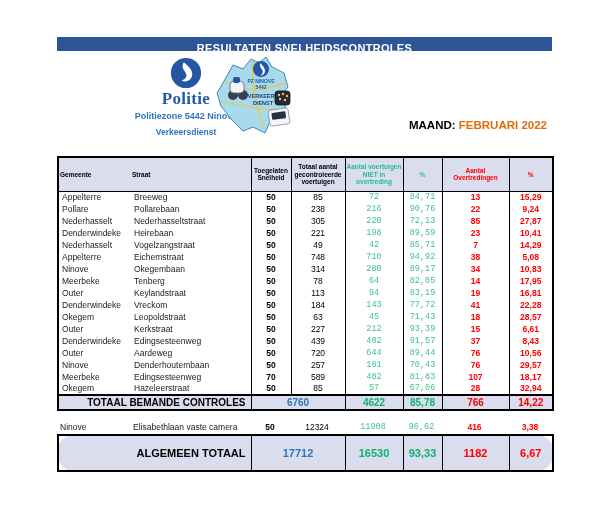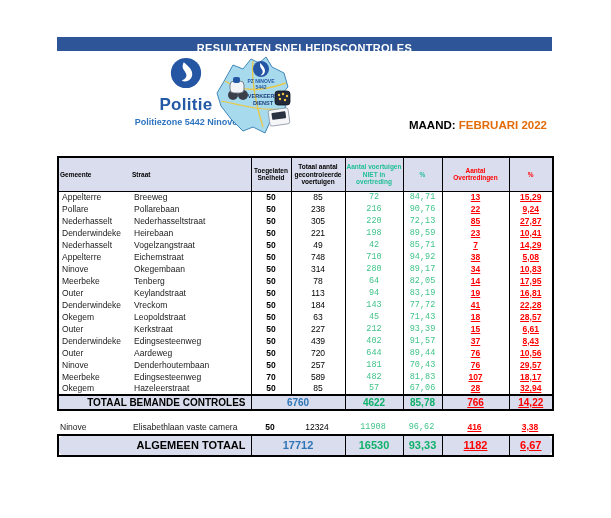--- a/index.html
+++ b/index.html
@@ -5,21 +5,21 @@
   * { margin:0; padding:0; box-sizing:border-box; }
   body { width:611px; height:518px; background:#fff; font-family:"Liberation Sans", sans-serif; position:relative; overflow:hidden; }
   .content { position:absolute; left:57px; top:37px; width:495px; }
 
   .banner { background:#2e5597; color:#fff; height:14px; line-height:23px; text-align:center;
             font-size:11px; font-weight:bold; letter-spacing:.3px; }
 
   .brand-row { position:relative; height:105px; }
   .logo-block { position:absolute; left:64px; top:6px; width:130px; text-align:center; }
   .logo-circle { width:32px; height:32px; margin:0 auto; display:block; }
-  .org-name { color:#2359a5; font-weight:bold; font-size:17px; margin-top:6px; letter-spacing:.3px; }
+  .org-name { color:#2359a5; font-weight:bold; font-size:17px; margin-top:0; letter-spacing:.3px;font-family:Liberation Serif, serif; }
   .zone-name { color:#2e74c0; font-weight:bold; font-size:9px; margin-top:2px; }
   .dienst-name { color:#2e74c0; font-weight:bold; font-size:8.5px; margin-top:6px; }
   .map-block { position:absolute; left:156px; top:2px; width:80px; height:88px; }
   .period { position:absolute; right:5px; top:68px; font-size:11.5px; font-weight:bold; color:#000; }
   .period .val { color:#e36c09;text-align:center; }
 
   table { border-collapse:collapse; table-layout:fixed; width:495px;border-radius:26px; }
   col.c-gem { width:73px; } col.c-str { width:120px; } col.c-spd { width:40px; }
   col.c-tot { width:54px; } col.c-nie { width:58px; } col.c-pn { width:39px; }
   col.c-ovr { width:67px; } col.c-po { width:44px; }
@@ -32,49 +32,50 @@
   th.h-red { color:#ff0000; font-size:7.5px; }
   th.h-pct { font-size:8px; }
   .vl { border-left:1px solid #000; }
 
   .main tbody tr { height:12px; }
   td { font-size:8.5px; line-height:1; padding:0 2px; white-space:nowrap; overflow:hidden; }
   td.t-left { text-align:left; padding-left:3px; color:#1a1a1a; }
   td.t-c { text-align:center; }
   td.bold { font-weight:bold; }
   .green { color:#41c38a;font-family:Liberation Mono, monospace; }
-  .red { color:#ff0000; font-weight:bold;text-decoration:underline; }
+  .red { color:#ff0000; font-weight:bold; }
   .main tfoot tr { height:15px; background:#dadded; }
   .main tfoot td { border-top:2px solid #000; font-weight:bold; font-size:10px; }
   .lbl { text-align:right; padding-right:5px; color:#000; }
   .blue { color:#2e75b6; }
   .g-strong { color:#0fb26a; }
 
   .loose { margin-top:10px; }
   .loose tr { height:12px; }
   .loose td { font-size:8.5px; }
   .grand { border:2px solid #000; background:#dadded; margin-top:1px; }
-  .grand tr { height:21px; }
+  .grand tr { height:36px; }
   .grand td { font-weight:bold; font-size:11px; }
 </style>
 </head>
 <body>
 
 <div class="content">
 
   <div class="banner">RESULTATEN SNELHEIDSCONTROLES</div>
 
   <div class="brand-row">
     <div class="logo-block">
       <svg class="logo-circle" viewBox="0 0 36 36">
         <circle cx="18" cy="18" r="17" fill="#2456a4"></circle>
         <path d="M15.5 6 C21 10.5 25 14.5 25 19.5 C25 24 21.5 27.5 17 27.5 C15.5 27.5 14.2 27.1 13.2 26.4 C16.5 25.6 18.8 23 18.4 20 C18 16.8 15.3 15.2 14.5 12.6 C13.9 10.6 14.3 8.2 15.5 6 Z" fill="#fff"></path>
       </svg>
       <div class="org-name">Politie</div>
       <div class="zone-name">Politiezone 5442 Ninove</div>
+      <div class="dienst-name">Verkeersdienst</div>
     </div>
 
     <div class="map-block">
       <svg viewBox="0 0 80 88" width="80" height="88">
         <polygon points="10,30 20,12 30,16 38,6 46,10 53,4 59,14 71,20 75,34 66,44 73,54 60,62 52,80 40,74 30,78 18,66 8,53 4,40" fill="#a8daee" stroke="#3f87b8" stroke-width="1"></polygon>
         <path d="M12,28 C30,40 50,38 73,30" fill="none" stroke="#e6c84d" stroke-width="1.4"></path>
         <path d="M40,8 C38,30 44,55 50,74" fill="none" stroke="#e6c84d" stroke-width="1.4"></path>
         <path d="M8,48 C28,52 48,58 66,56" fill="none" stroke="#e6c84d" stroke-width="1.2"></path>
         <g>
           <circle cx="20" cy="42" r="5" fill="#3a3f4a"></circle>

